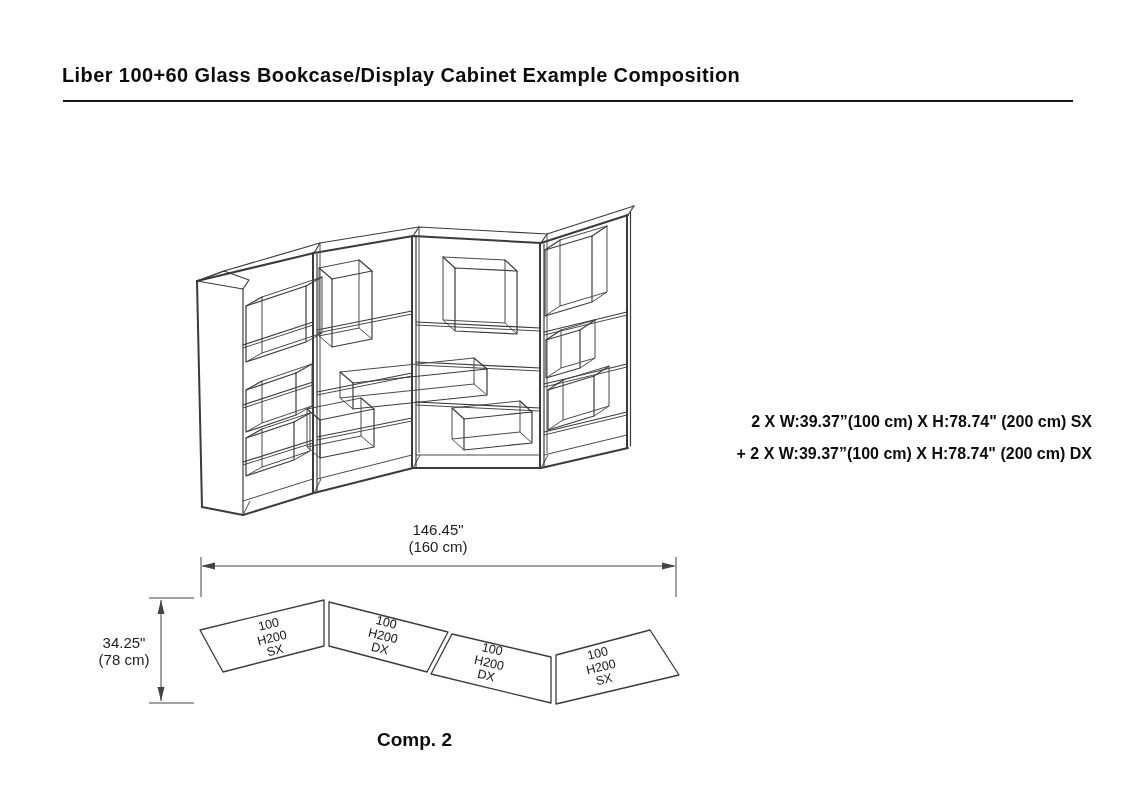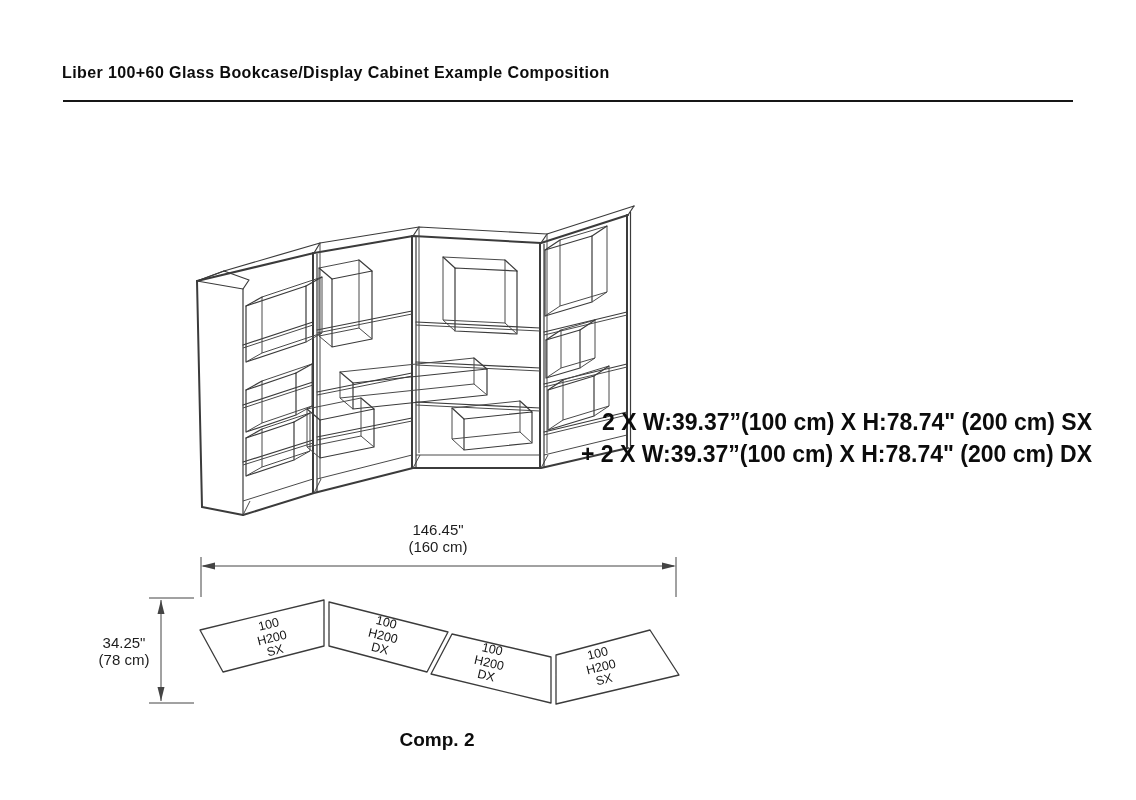--- a/index.html
+++ b/index.html
@@ -2,40 +2,40 @@
 <html><head>
 <meta charset="utf-8">
 <style>
   html,body{margin:0;padding:0;}
   body{
     width:1136px;height:800px;position:relative;background:#ffffff;
     font-family:"Liberation Sans", sans-serif;color:#0c0c0c;overflow:hidden;
   }
   .abs{position:absolute;}
   #title{
-    left:62px;top:64px;font-size:16px;font-weight:bold;letter-spacing:.4px;white-space:nowrap;
+    left:62px;top:64px;font-size:20px;font-weight:bold;letter-spacing:.4px;white-space:nowrap;
   }
   #title-rule{
     left:63px;top:100px;width:1010px;height:0;border-top:2px solid #161616;
   }
   #drawing-svg{left:0;top:0;}
   #spec-block{
-    right:44px;top:406px;text-align:right;font-size:23px;font-weight:bold;line-height:32px;white-space:nowrap;margin-left:15px;
+    right:44px;top:406px;text-align:right;font-size:16px;font-weight:bold;line-height:32px;white-space:nowrap;margin-left:15px;
   }
   .dim-label{
     font-size:15px;line-height:17px;text-align:center;color:#1d1d1d;white-space:nowrap;
   }
   #width-dim-label{left:358px;top:521px;width:160px;}
   #depth-dim-label{left:64px;top:634px;width:120px;}
   .panel-label{
     width:80px;margin-left:-40px;margin-top:-21px;
     font-size:12.5px;line-height:13.5px;text-align:center;color:#141414;white-space:nowrap;
   }
   #caption{
-    left:377px;top:729px;width:120px;text-align:center;font-size:19px;font-weight:bold;
+    left:377px;top:729px;width:120px;font-size:19px;font-weight:bold;
   }
   
   .ln{fill:none;stroke:#3b3b3b;stroke-width:1.2;stroke-linejoin:round;stroke-linecap:round;}
   .ln2{fill:none;stroke:#3b3b3b;stroke-width:2;stroke-linejoin:round;stroke-linecap:round;}
   .thin{fill:none;stroke:#4a4a4a;stroke-width:1;}
   .panel-poly{fill:#ffffff;stroke:#3b3b3b;stroke-width:1.3;stroke-linejoin:round;}
   .dim{stroke:#444444;stroke-width:1;fill:none;}
   .arrow{fill:#444444;stroke:none;}
 </style>
 </head>

